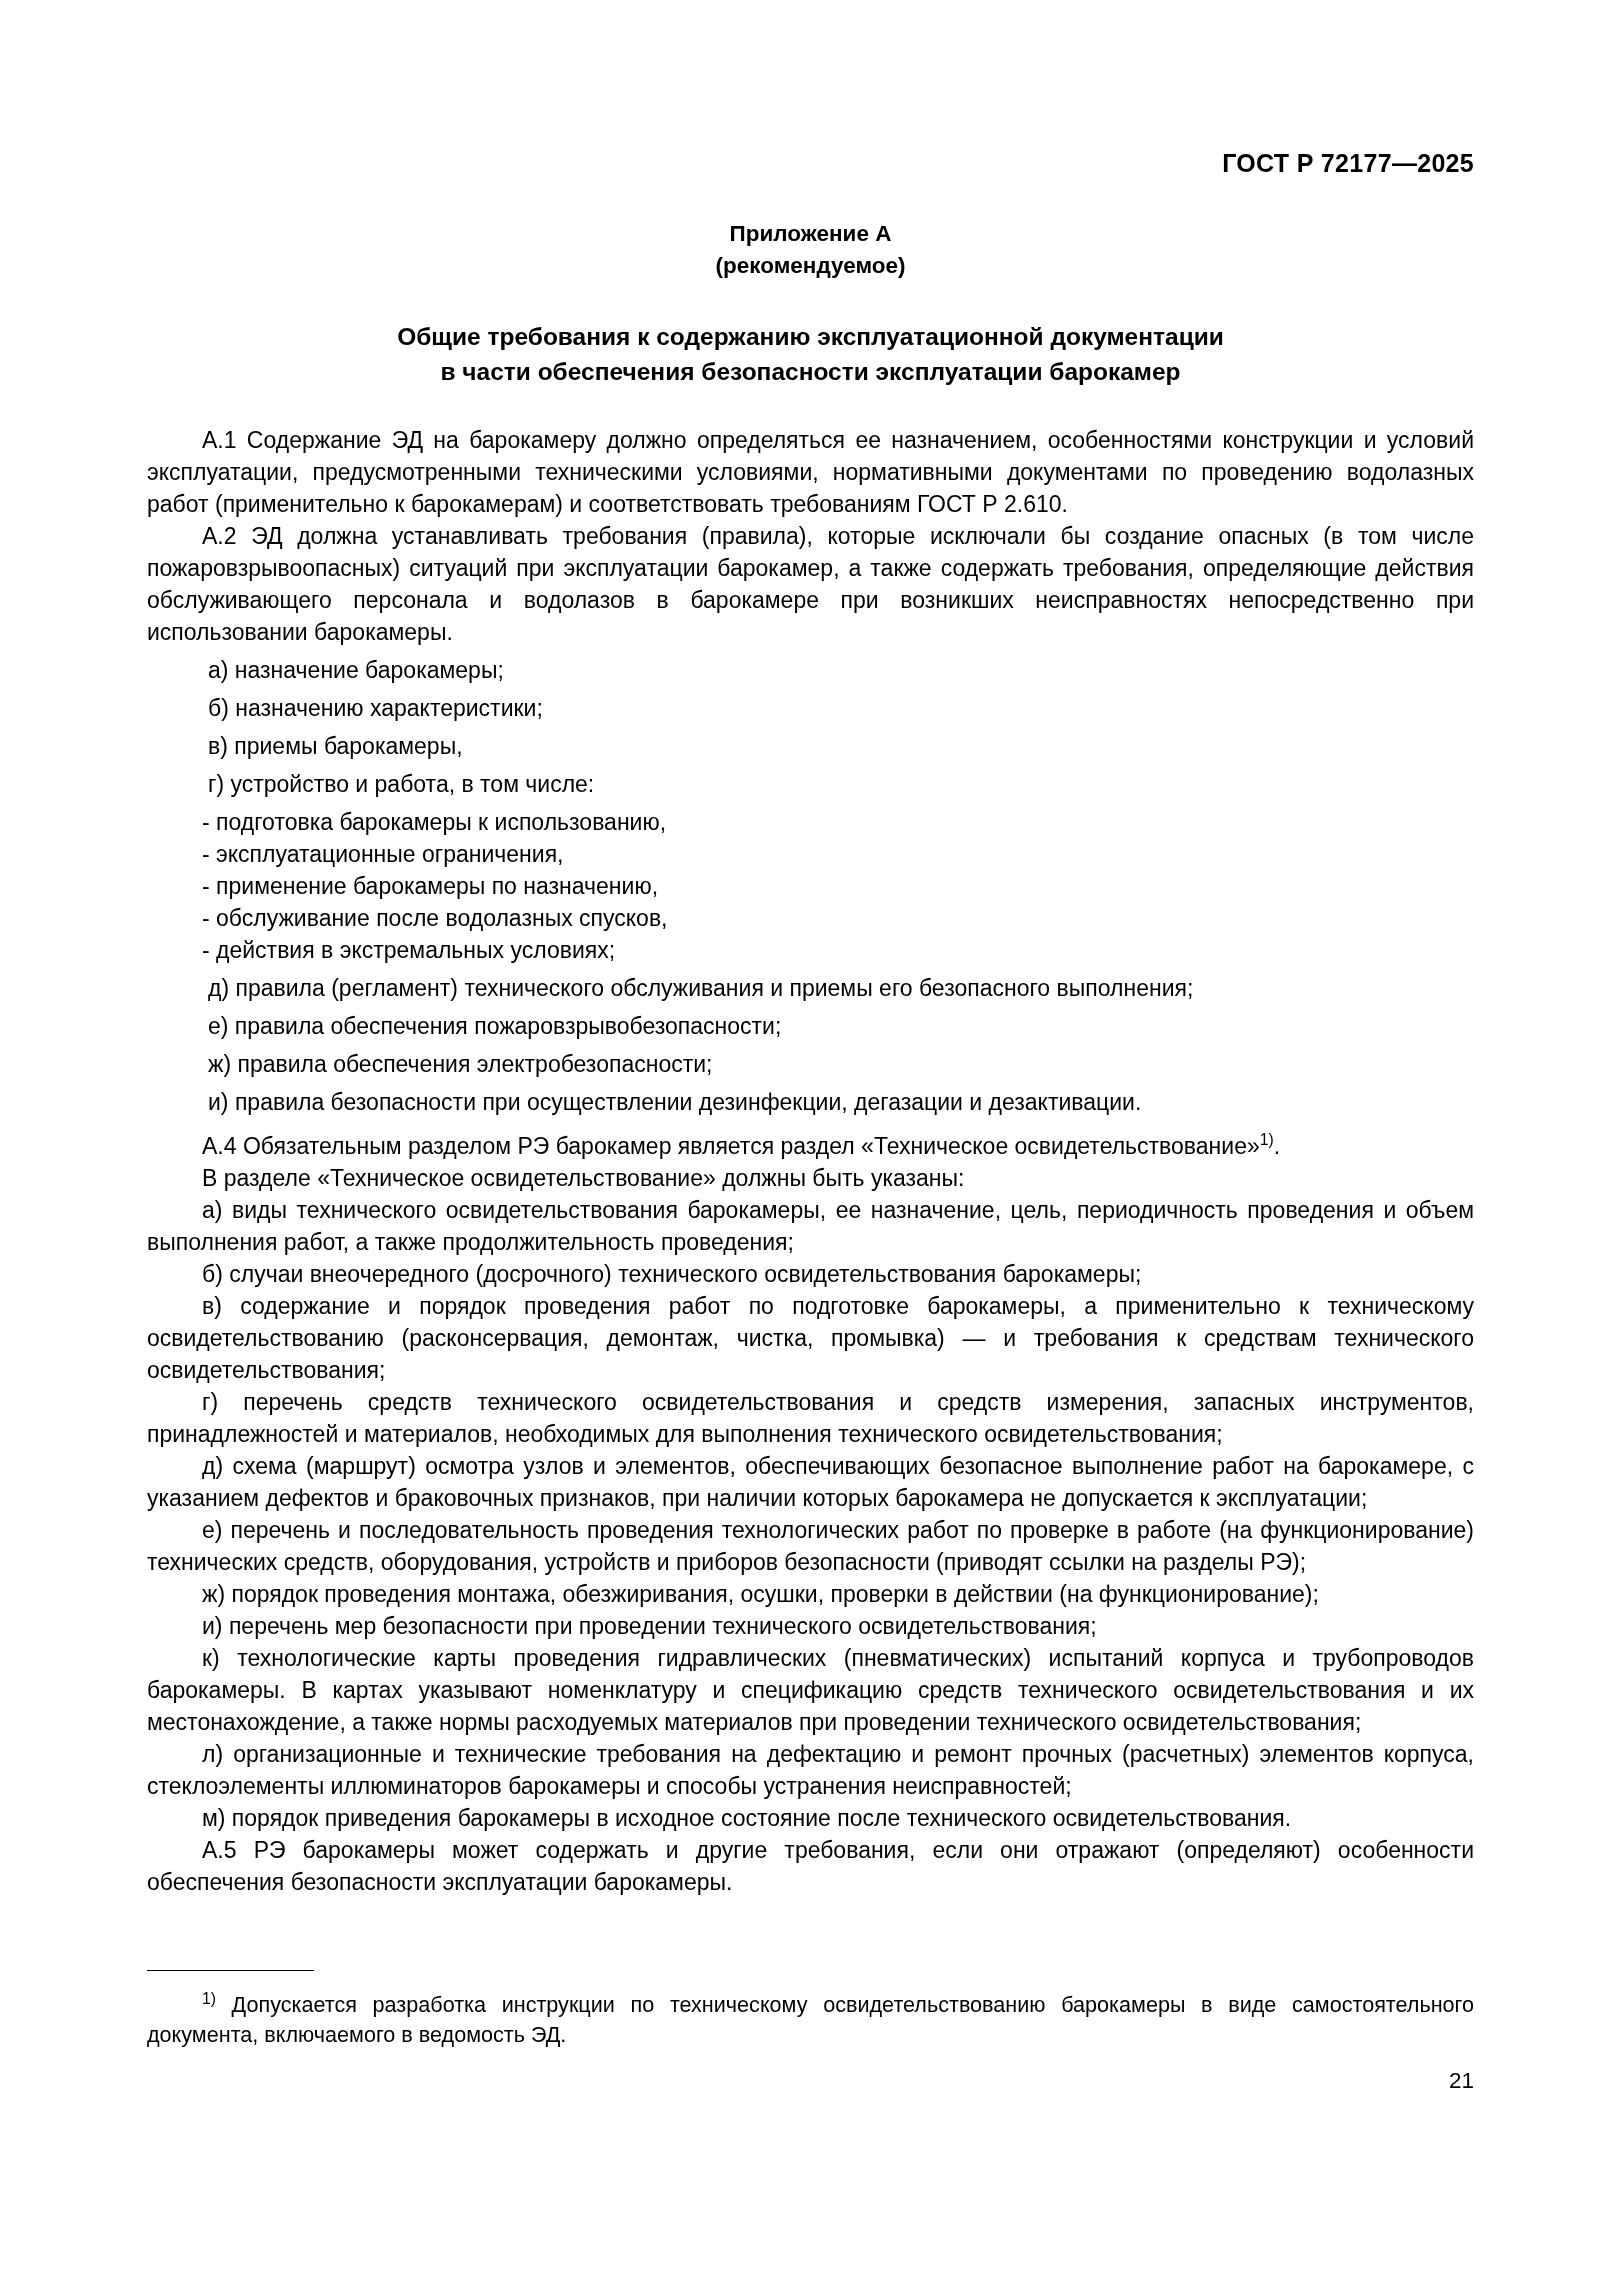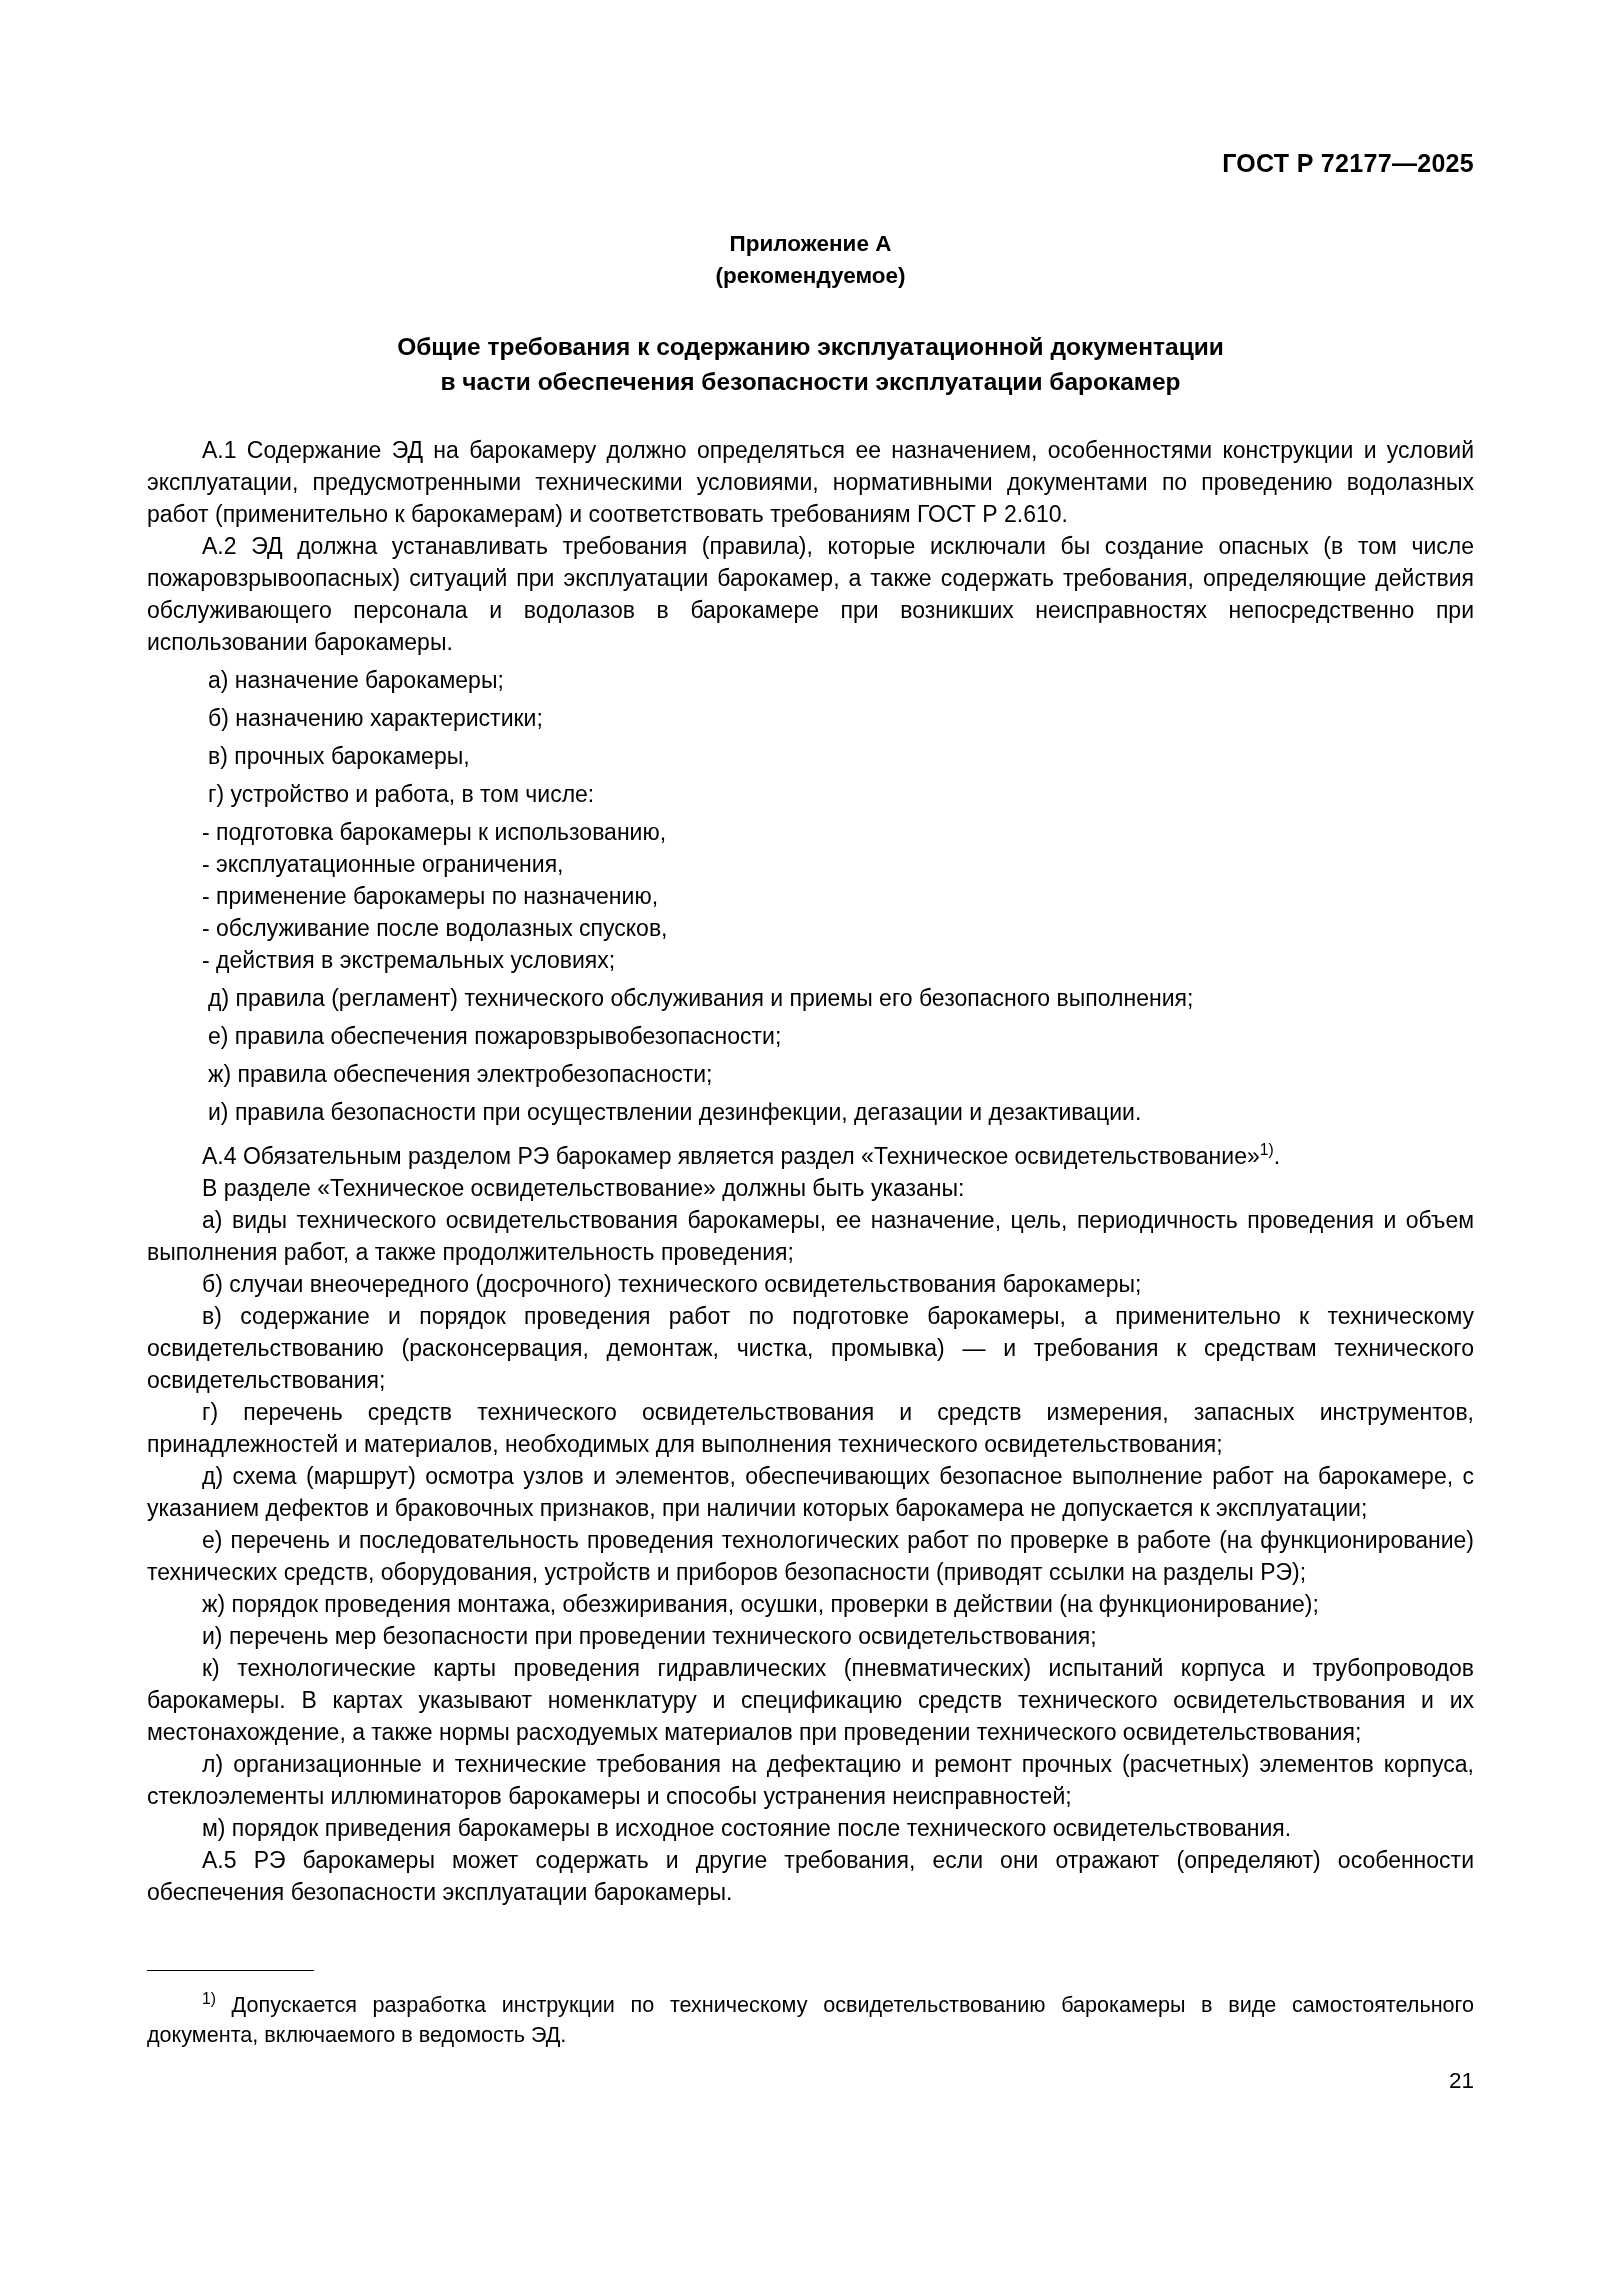--- a/index.html
+++ b/index.html
@@ -28,21 +28,21 @@
     right: 147px;
     font-size: 25px;
     font-weight: bold;
     letter-spacing: 0.3px;
     white-space: nowrap;
   }
   .content {
     position: absolute;
     left: 147px;
     right: 147px;
-    top: 228px;
+    top: 218px;
   }
   .annex-label {
     text-align: center;
     font-weight: bold;
     font-size: 22.5px;
     line-height: 32px;
   }
   .annex-title {
     text-align: center;
     font-weight: bold;
@@ -124,21 +124,21 @@
       <div>в части обеспечения безопасности эксплуатации барокамер</div>
     </div>
 
     <div class="body-text">
 
       <p class="para indent">А.1 Содержание ЭД на барокамеру должно определяться ее назначением, особенностями конструкции и условий эксплуатации, предусмотренными техническими условиями, нормативными документами по проведению водолазных работ (применительно к барокамерам) и соответствовать требованиям ГОСТ Р 2.610.</p>
       <p class="para indent">А.2 ЭД должна устанавливать требования (правила), которые исключали бы создание опасных (в том числе пожаровзрывоопасных) ситуаций при эксплуатации барокамер, а также содержать требования, определяющие действия обслуживающего персонала и водолазов в барокамере при возникших неисправностях непосредственно при использовании барокамеры.</p>
 
       <p class="list">а)  назначение барокамеры;</p>
       <p class="list">б)  назначению характеристики;</p>
-      <p class="list">в)  прочных барокамеры,</p>
+      <p class="list">в)  приемы барокамеры,</p>
       <p class="list">г)  устройство и работа, в том числе:</p>
 
       <p class="dash">-  подготовка барокамеры к использованию,</p>
       <p class="dash">-  эксплуатационные ограничения,</p>
       <p class="dash">-  применение барокамеры по назначению,</p>
       <p class="dash">-  обслуживание после водолазных спусков,</p>
       <p class="dash">-  действия в экстремальных условиях;</p>
 
       <p class="list">д)  правила (регламент) технического обслуживания и приемы его безопасного выполнения;</p>
       <p class="list">е)  правила обеспечения пожаровзрывобезопасности;</p>

